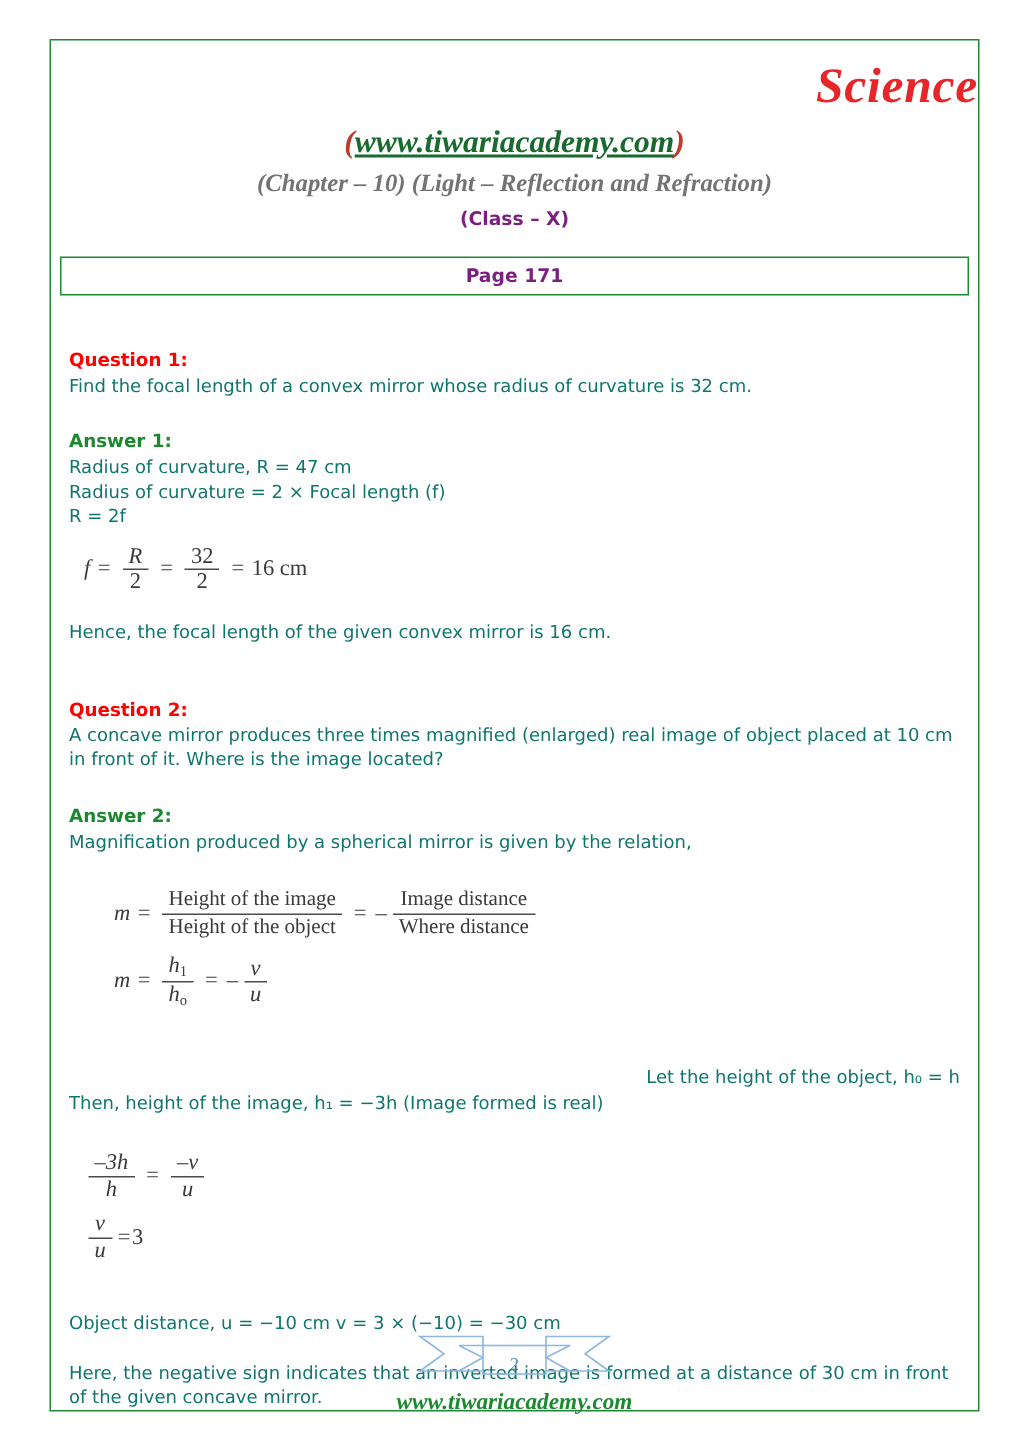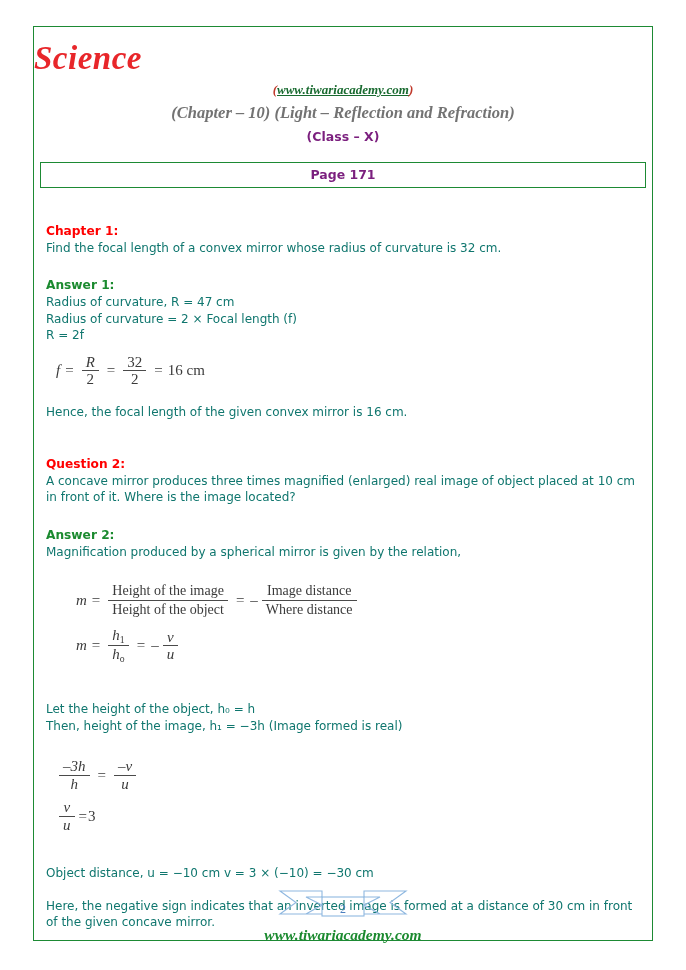--- a/index.html
+++ b/index.html
@@ -21,37 +21,37 @@
     top: 26px;
     width: 620px;
     height: 915px;
     border: 1.5px solid #1d8a34;
     box-sizing: border-box;
     background: #ffffff;
   }
 
   
   .doc-title {
-    text-align: left;
+    text-align: right;
     color: #e8262a;
     font-family: "Liberation Serif", serif;
     font-weight: bold;
     font-style: italic;
     font-size: 33px;
     line-height: 1.05;
     margin-top: 14px;
     letter-spacing: 0.5px;
   }
   .site-line {
     text-align: center;
     margin-top: 6px;
     font-family: "Liberation Serif", serif;
     font-weight: bold;
     font-style: italic;
-    font-size: 13px;
+    font-size: 21px;
     color: #c0392b;
   }
   .site-line .url {
     color: #186a2f;
     text-decoration: underline;
   }
   .chapter-line {
     text-align: center;
     margin-top: 5px;
     font-family: "Liberation Serif", serif;
@@ -193,21 +193,21 @@
   </div>
 
   <div class="chapter-line">(Chapter – 10) (Light – Reflection and Refraction)</div>
 
   <div class="class-line">(Class – X)</div>
 
   <div class="page-box">Page 171</div>
 
   <div class="content">
 
-    <div class="q-head">Chapter 1:</div>
+    <div class="q-head">Question 1:</div>
     <p class="body-text">Find the focal length of a convex mirror whose radius of curvature is 32 cm.</p>
 
     <div class="a-head">Answer 1:</div>
     <p class="body-text">Radius of curvature, R = 47 cm</p>
     <p class="body-text">Radius of curvature = 2 × Focal length (f)</p>
     <p class="body-text">R = 2f</p>
 
     <div class="math indent2" style="margin-top:10px;">
       <span class="mi">f</span>
       <span class="op">=</span>
@@ -261,21 +261,21 @@
       </span>
       <span class="op">=</span>
       <span class="op" style="margin:0 1px;">–</span>
       <span class="frac">
         <span class="num mi">v</span>
         <span class="bar"></span>
         <span class="den mi">u</span>
       </span>
     </div>
 
-    <p class="body-text" style="margin-top:36px;">Let the height of the object, h₀ = h</p>
+    <p class="body-text" style="margin-top:36px;text-align:right;">Let the height of the object, h₀ = h</p>
     <p class="body-text">Then, height of the image, h₁ = −3h (Image formed is real)</p>
 
     <div class="math indent2" style="margin-top:24px;">
       <span class="frac">
         <span class="num mi">–3h</span>
         <span class="bar"></span>
         <span class="den mi">h</span>
       </span>
       <span class="op">=</span>
       <span class="frac">

